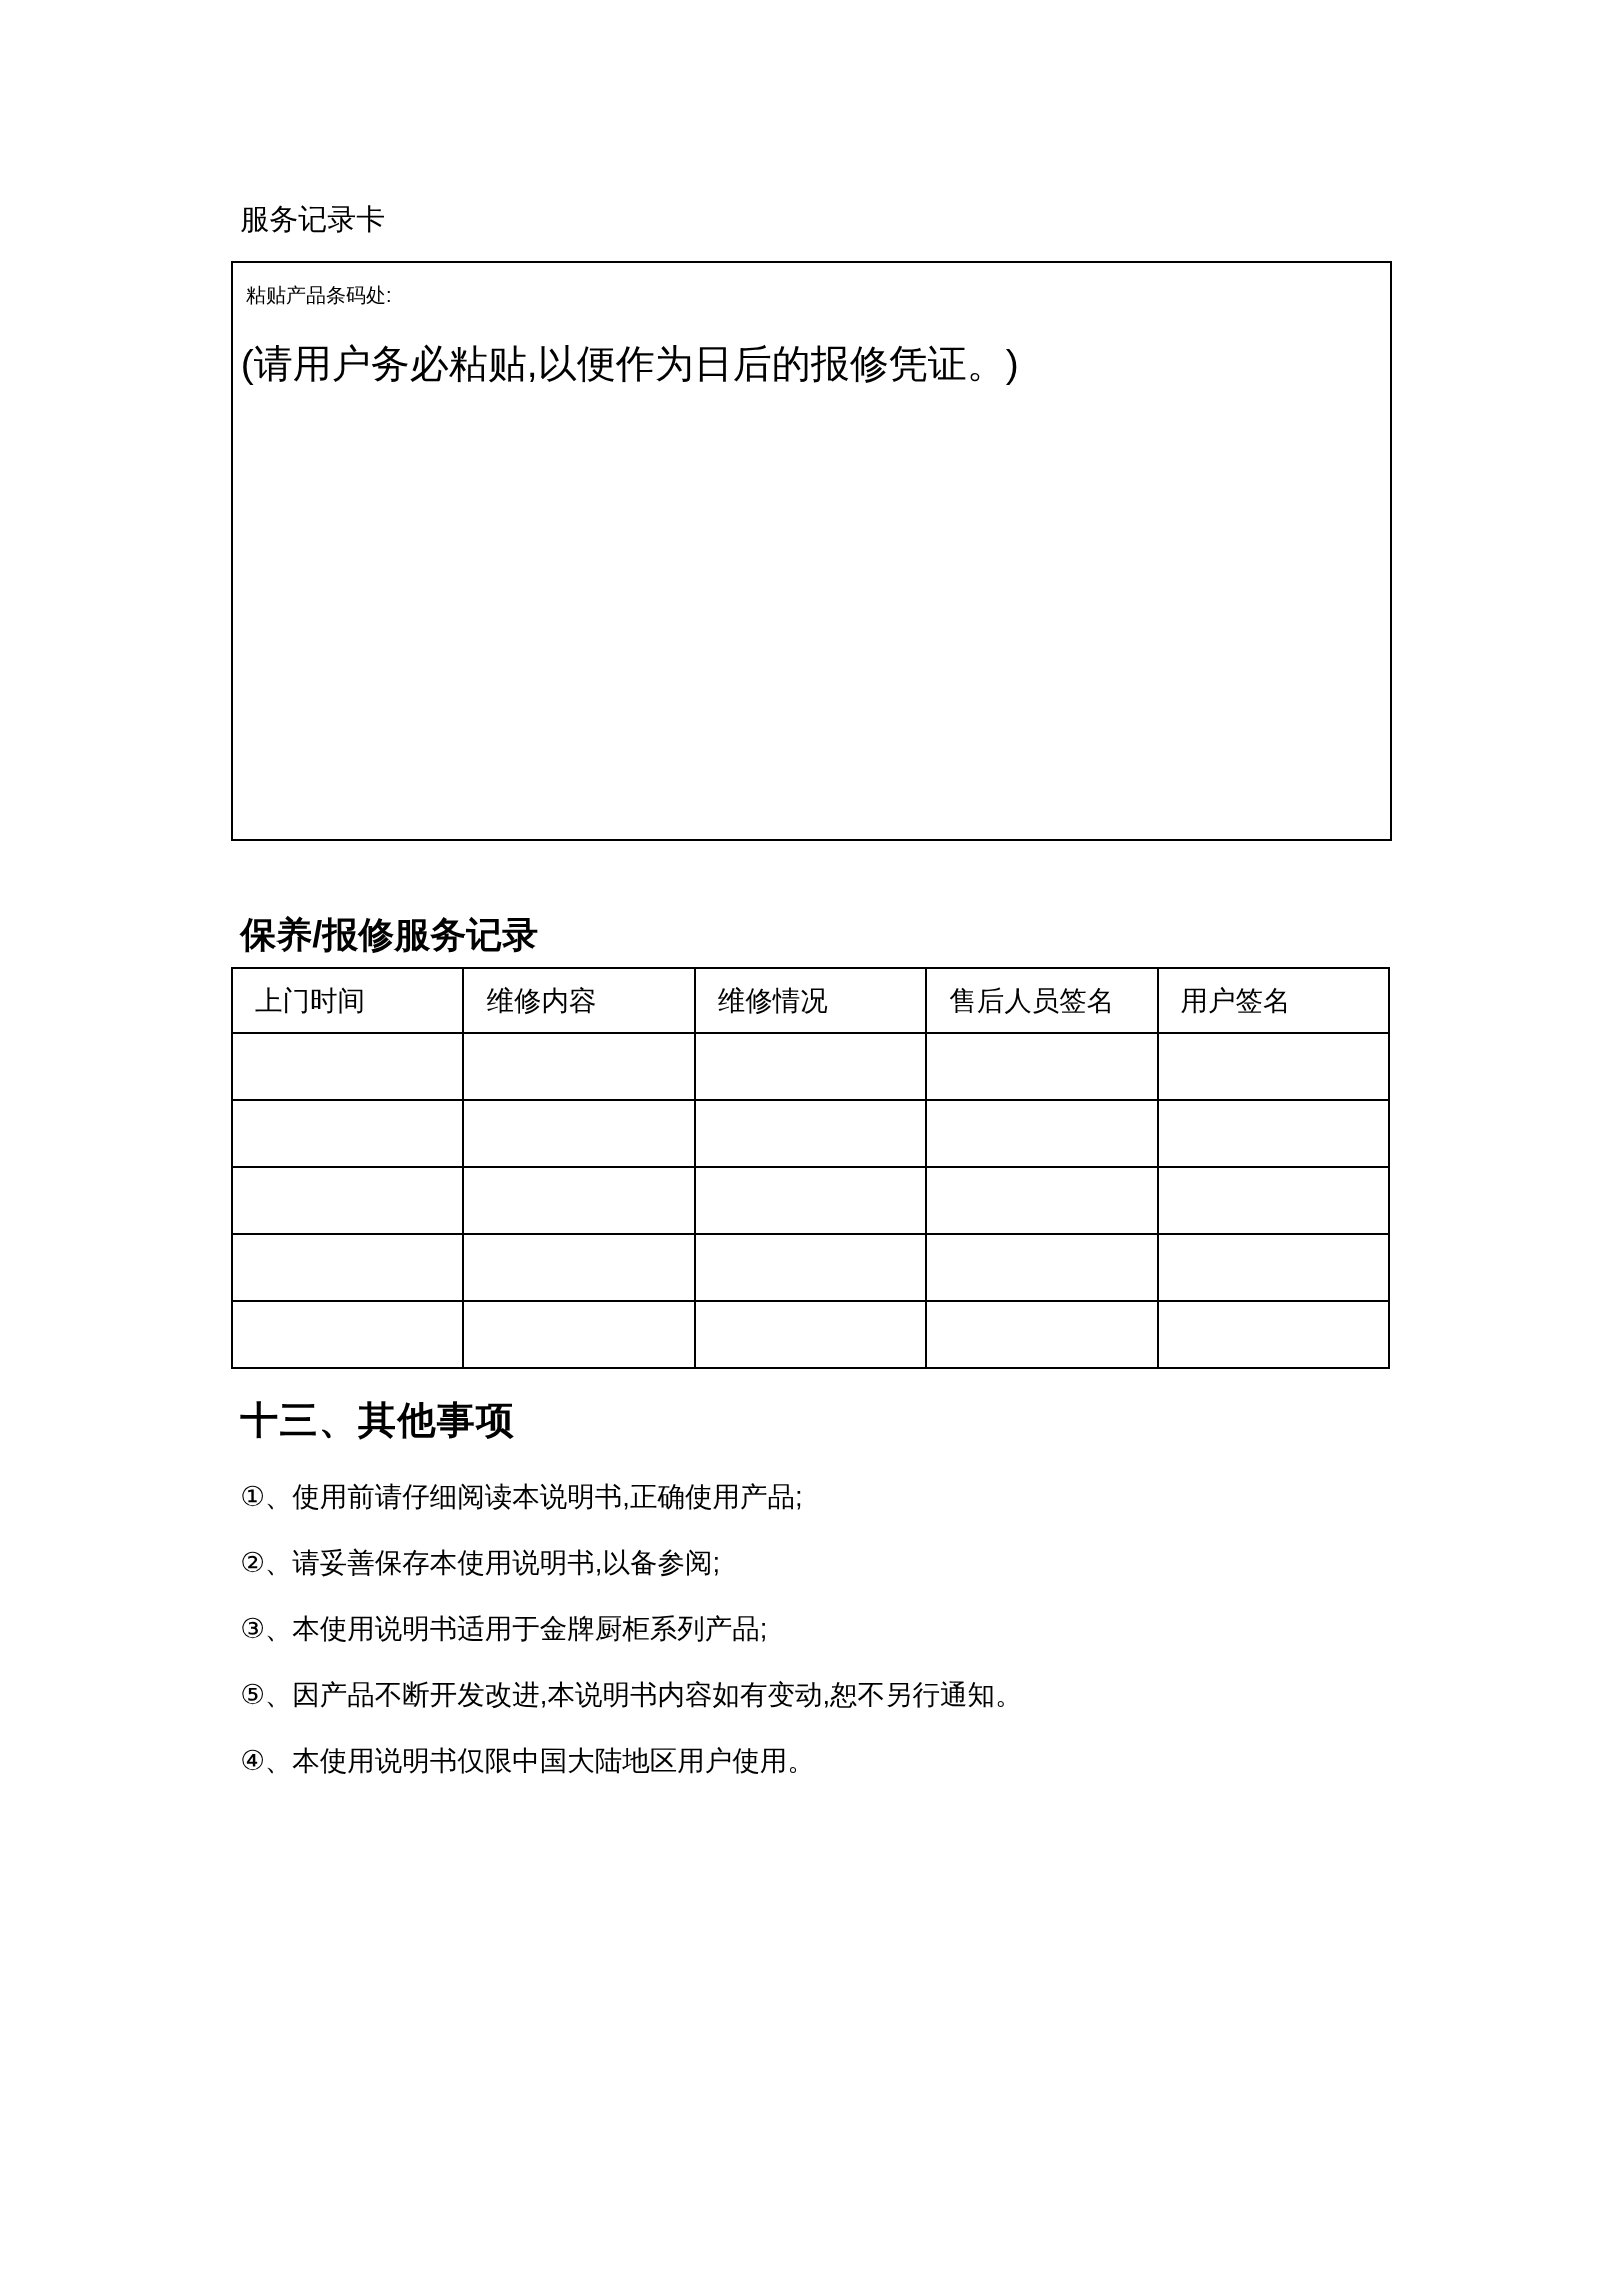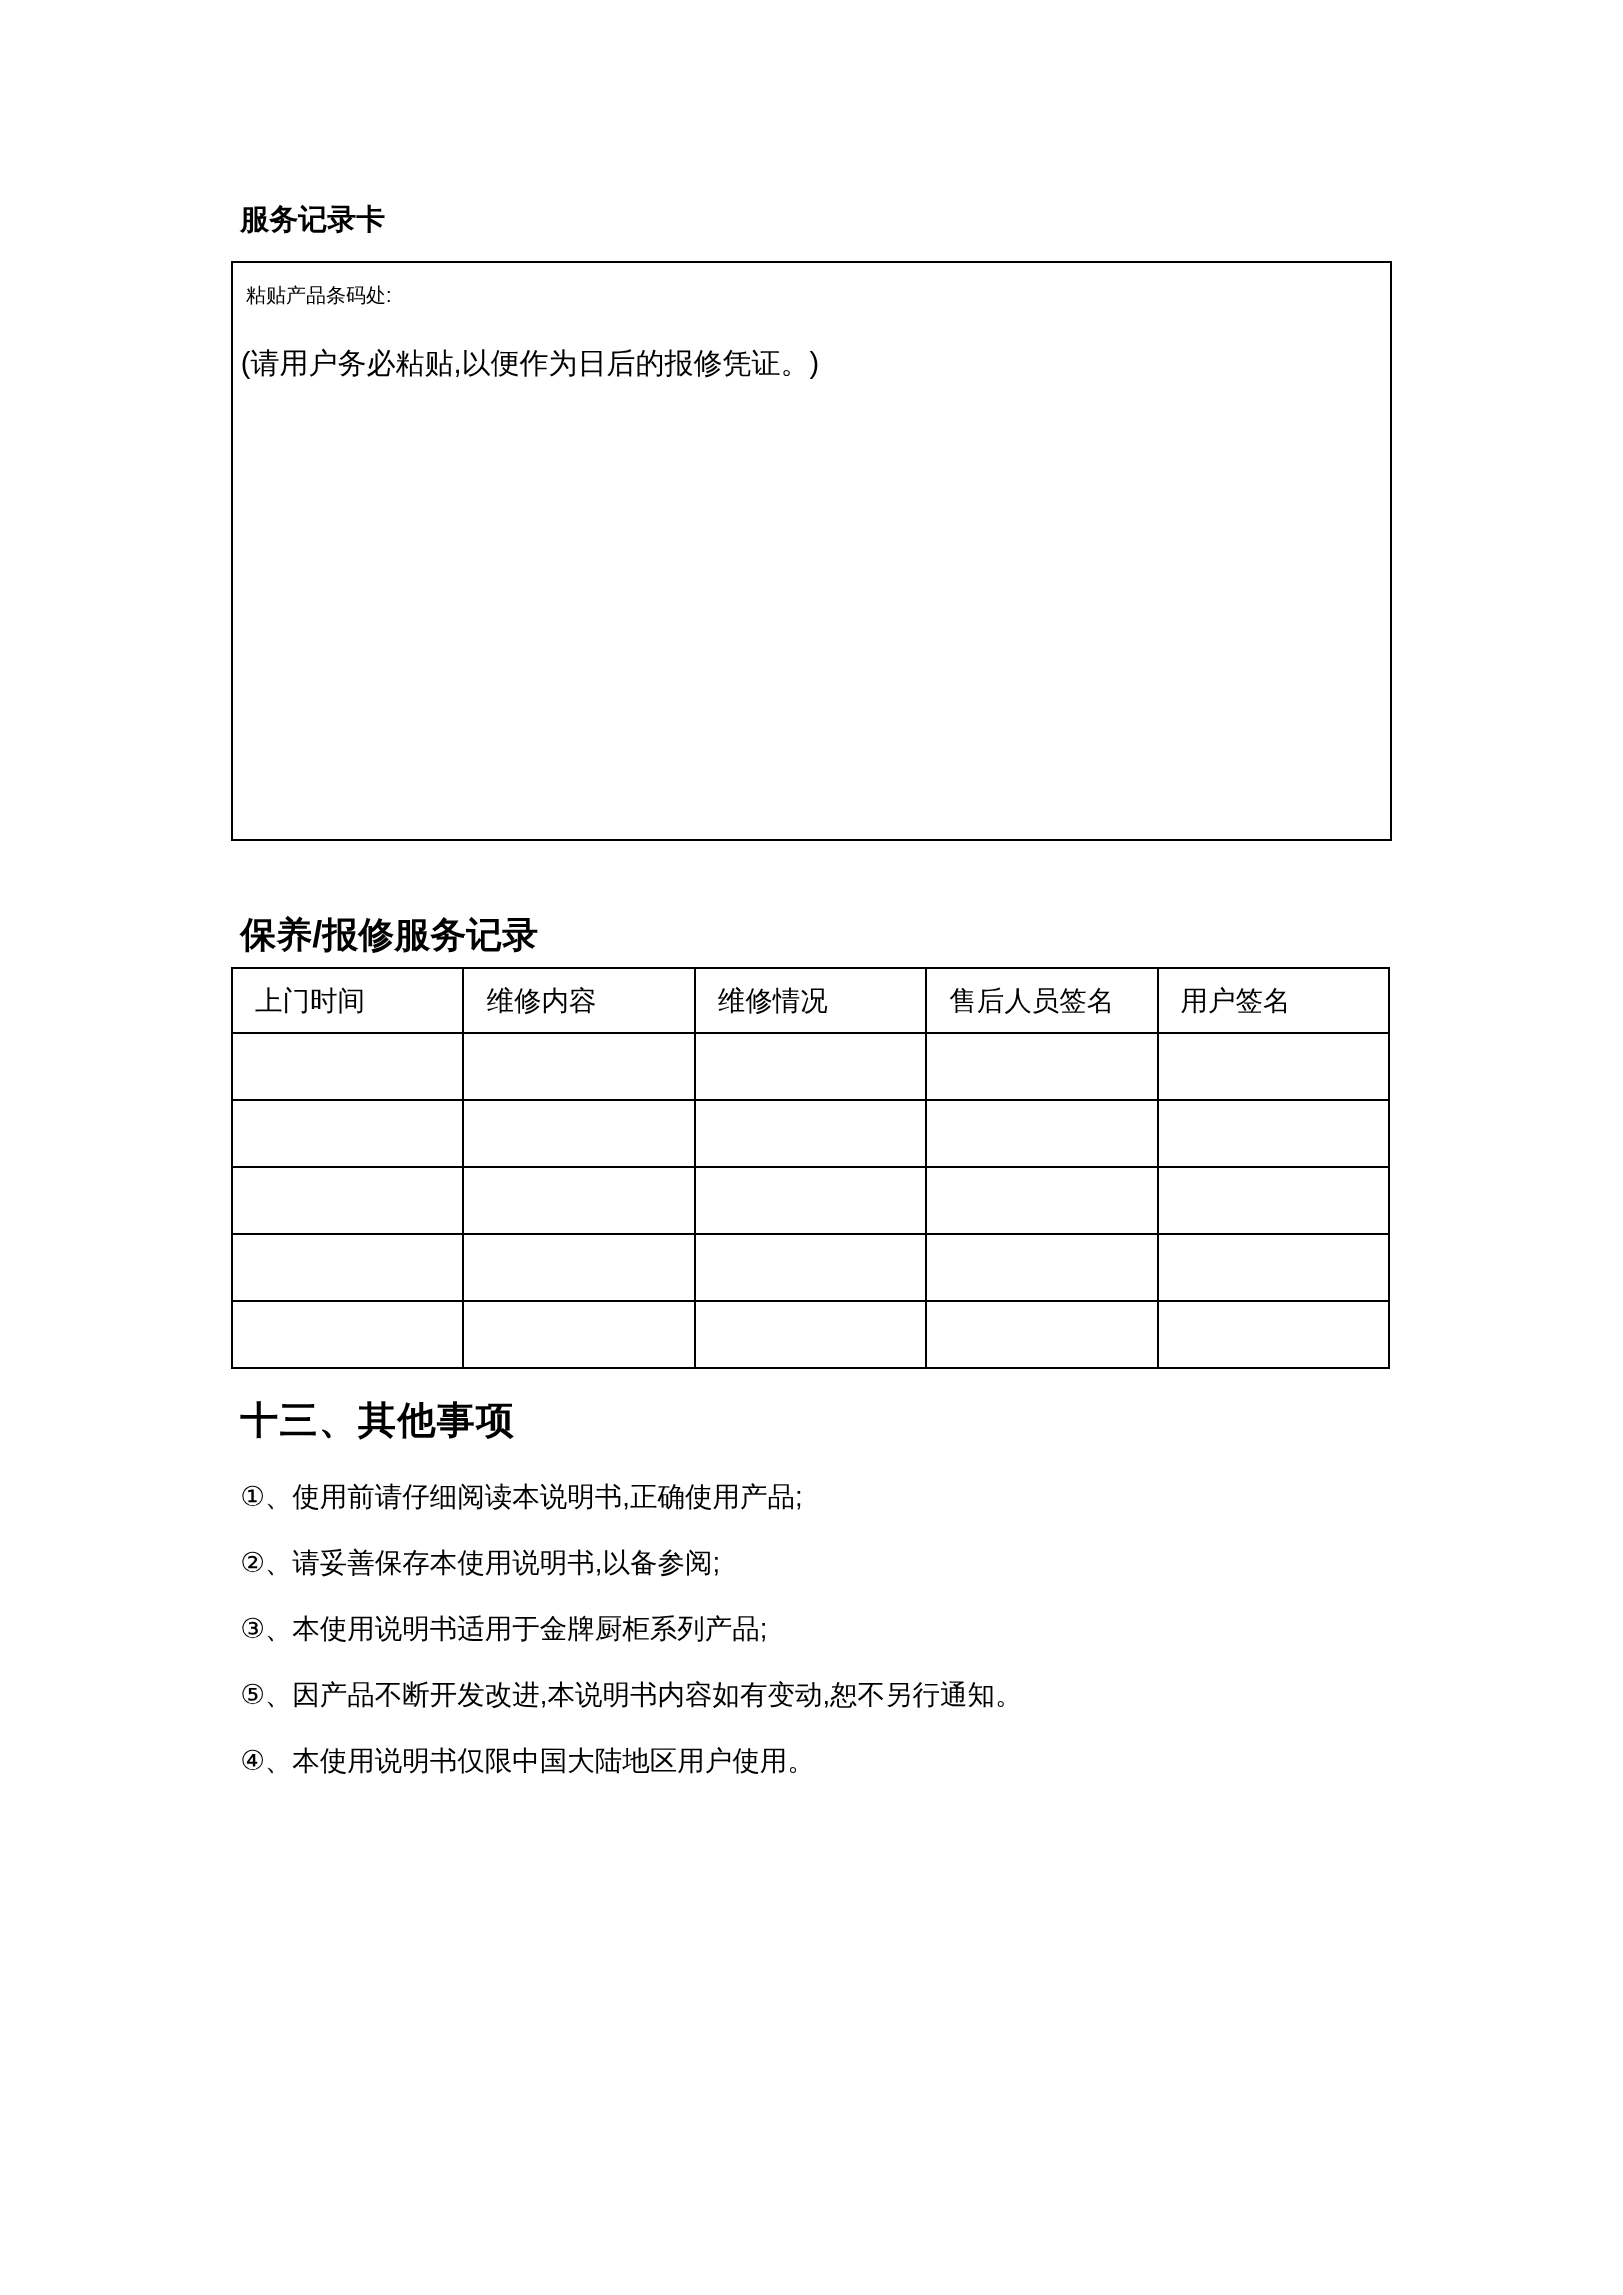--- a/index.html
+++ b/index.html
@@ -23,37 +23,37 @@
     background: #ffffff;
   }
   .content {
     padding: 0 231px;
   }
   .service-card-title {
     margin: 0 0 25px 9.2px;
     padding-top: 202px;
     font-size: 29px;
     line-height: 34px;
-    font-weight: 700;
+    font-weight: 400;
   }
   .barcode-box {
     box-sizing: border-box;
     width: 1161px;
     height: 580px;
     border: 2px solid #000000;
     padding: 17px 13px 0 13px;
   }
   .barcode-box .line1 {
     margin: 0;
     font-size: 20px;
     line-height: 31px;
   }
   .barcode-box .line2 {
     margin: 37px 0 0 -5.2px;
-    font-size: 29px;
+    font-size: 39px;
     line-height: 31px;
   }
   .record-title {
     margin: 79px 0 0 9.2px;
     font-size: 36px;
     line-height: 30px;
     font-weight: 700;
   }
   table.record-table {
     margin-top: 17px;

